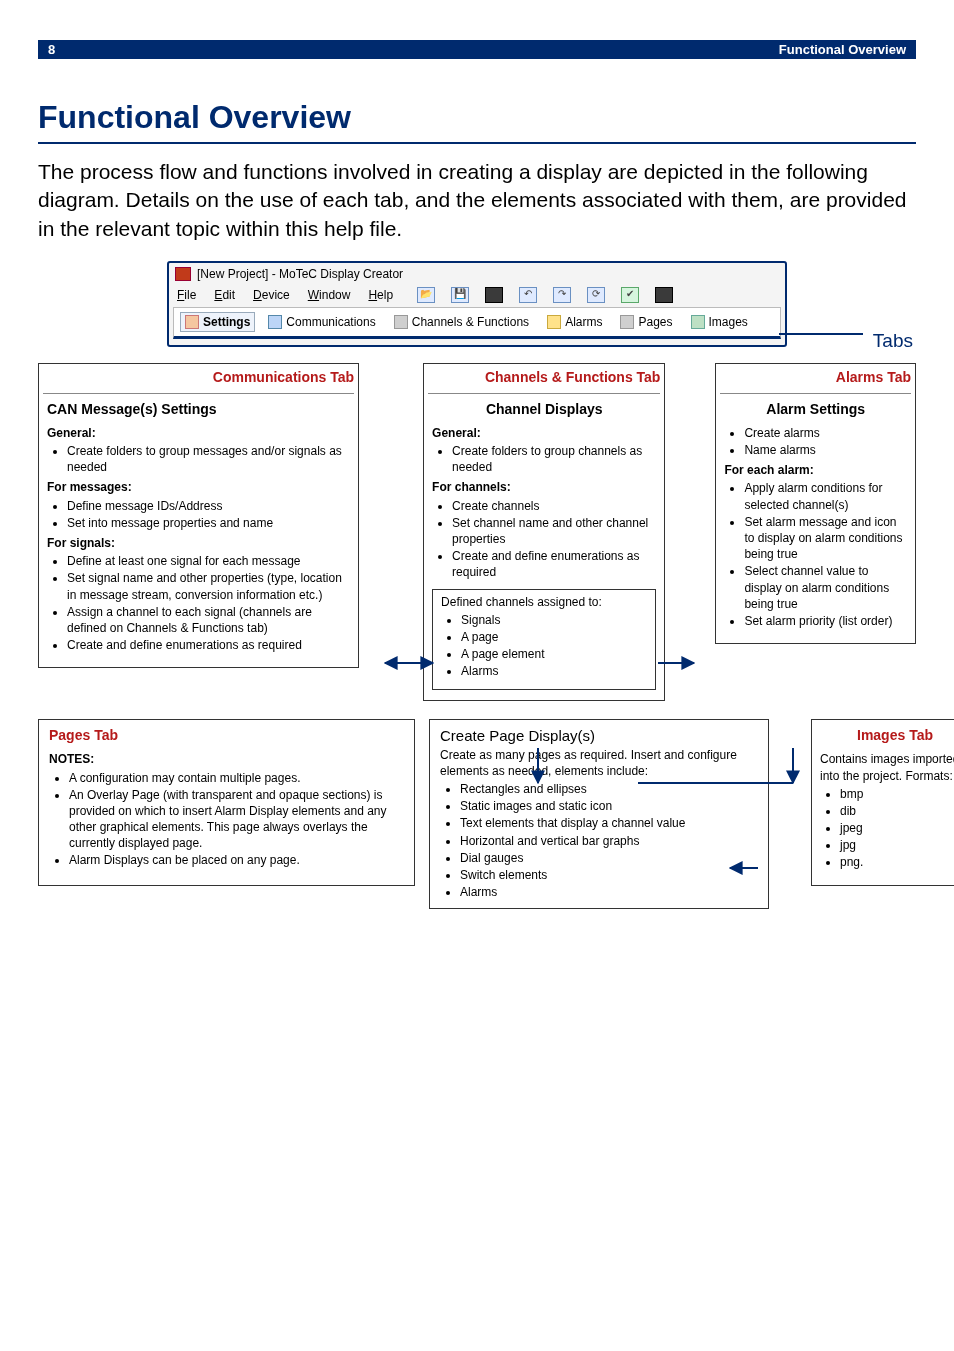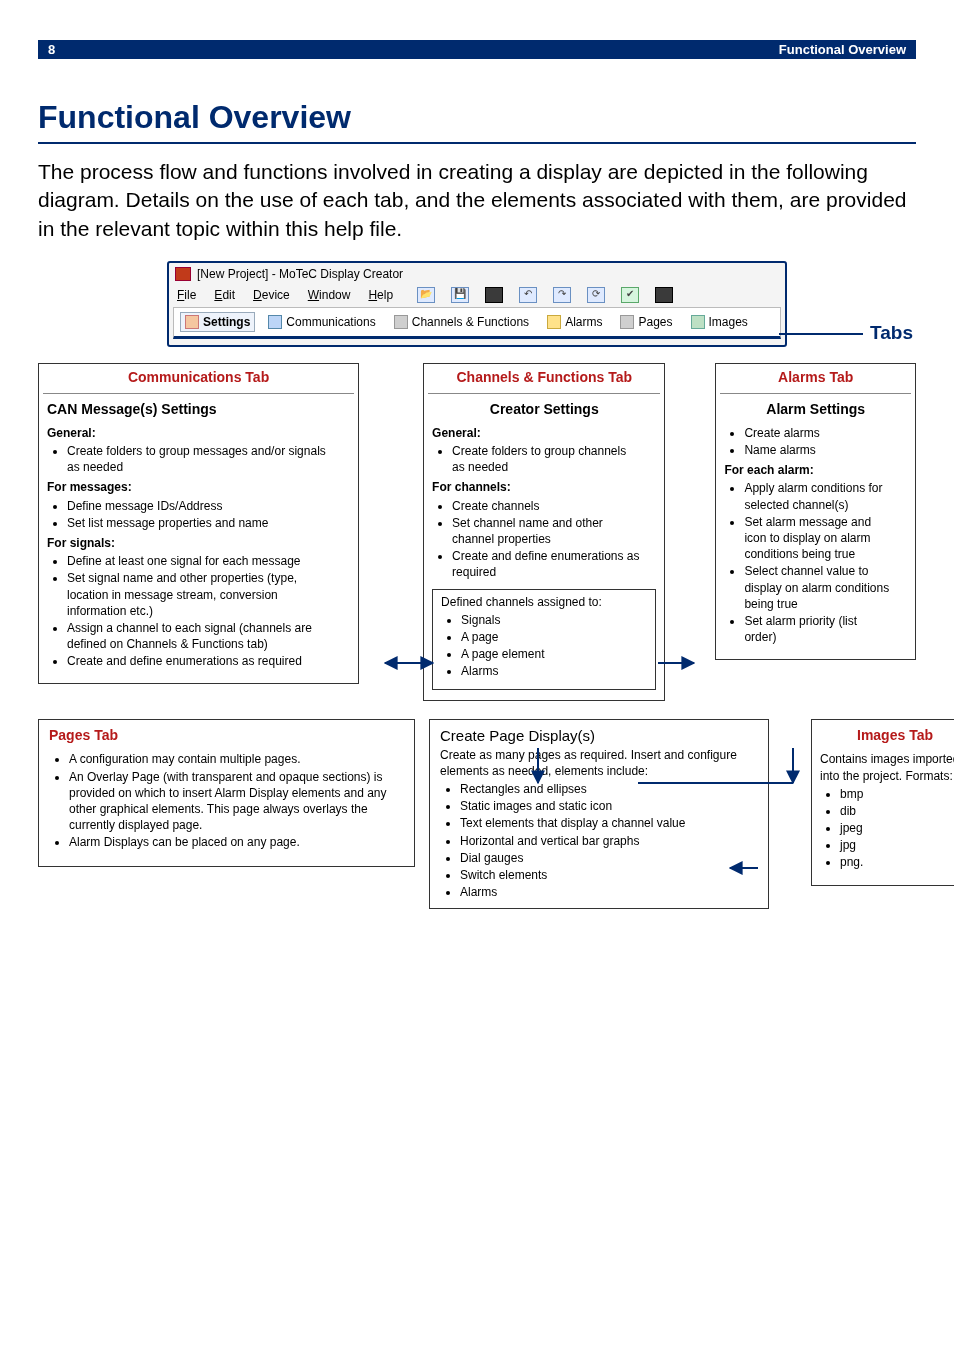--- a/index.html
+++ b/index.html
@@ -21,31 +21,31 @@
   .tic.dark{background:#3a3a3a;border-color:#000;}
   .tabbar{background:#fff;margin:0 4px;border:1px solid #bbb;padding:4px 6px;display:flex;gap:8px;font-size:12px;align-items:center;border-bottom:3px solid #002a6e;}
   .tabitem{display:flex;align-items:center;gap:4px;padding:2px 4px;border:1px solid transparent;}
   .tabitem.sel{font-weight:bold;border:1px solid #9ab;background:#eef3fb;}
   .ti-ico{width:12px;height:12px;background:#ddd;border:1px solid #999;}
   .ti-ico.red{background:#f5c6a0;border-color:#c77;}
   .ti-ico.blue{background:#bcd5f7;border-color:#58a;}
   .ti-ico.grey{background:#cfcfcf;}
   .ti-ico.yellow{background:#ffe28a;border-color:#caa93d;}
   .ti-ico.pic{background:#bde0c4;border-color:#6a9;}
-  .tabs-label{position:absolute;right:-126px;top:61px;color:#002a6e;font-size:19px;font-weight:bold;}
+  .tabs-label{position:absolute;right:-126px;top:69px;color:#002a6e;font-size:19px;font-weight:normal;}
   .tabs-line{position:absolute;right:-76px;top:72px;width:84px;height:2px;background:#002a6e;}
   
   .diagram{width:100%;position:relative;}
   .row1{display:flex;gap:12px;align-items:flex-start;}
   .box{border:1px solid #333;padding:6px 8px 10px 8px;box-sizing:border-box;}
-  .box .hdr{color:#b51a1a;text-align:center;font-weight:bold;font-size:14px;border-bottom:1px solid #888;padding-bottom:6px;margin:-2px -4px 6px -4px;}
+  .box .hdr{color:#b51a1a;text-align:right;font-weight:bold;font-size:14px;border-bottom:1px solid #888;padding-bottom:6px;margin:-2px -4px 6px -4px;}
   .box .sub{font-weight:bold;font-size:14px;margin:4px 0 6px 0;}
   .box .sub.center{text-align:center;}
   .smalltxt{font-size:12px;line-height:1.35;}
-  .smalltxt ul{margin:2px 16px 4px 0;padding-left:20px;}
+  .smalltxt ul{margin:2px 0 4px 0;padding-left:20px;}
   .smalltxt li{margin:1px 0;}
   .strong{font-weight:bold;}
   .commbox{width:345px;}
   .chanbox{width:260px;}
   .alarmbox{width:215px;}
   
   .inner{border:1px solid #333;margin-top:8px;padding:4px 8px 6px 8px;}
   
   .row2{display:flex;gap:14px;align-items:flex-start;margin-top:18px;}
   .pagesbox{flex:0 0 355px;border:1px solid #333;padding:6px 10px 12px 10px;}
@@ -147,36 +147,36 @@
       <div class="box commbox smalltxt">
         <div class="hdr">Communications Tab</div>
         <div class="sub">CAN Message(s) Settings</div>
         <span class="strong">General:</span>
         <ul>
             <li>Create folders to group messages and/or signals as needed</li>
           </ul>
         <span class="strong">For messages:</span>
         <ul>
           <li>Define message IDs/Address</li>
-          <li>Set list message properties and name</li>
+          <li>Set into message properties and name</li>
         </ul>
         <span class="strong">For signals:</span>
         <ul>
           <li>Define at least one signal for each message</li>
           <li>Set signal name and other properties (type, location in message stream, conversion information etc.)</li>
           <li>Assign a channel to each signal (channels are defined on Channels &amp; Functions tab)</li>
           <li>Create and define enumerations as required</li>
         </ul>
       </div>
 
       <div style="width:40px;flex:none;"></div>
 
       <div class="box chanbox smalltxt">
         <div class="hdr">Channels &amp; Functions Tab</div>
-        <div class="sub center">Creator Settings</div>
+        <div class="sub center">Channel Displays</div>
         <span class="strong">General:</span>
         <ul>
             <li>Create folders to group channels as needed</li>
           </ul>
         <span class="strong">For channels:</span>
         <ul>
           <li>Create channels</li>
           <li>Set channel name and other channel properties</li>
           <li>Create and define enumerations as required</li>
         </ul>
@@ -207,20 +207,21 @@
           <li>Select channel value to display on alarm conditions being true</li>
           <li>Set alarm priority (list order)</li>
         </ul>
       </div>
     </div>
 
     <div class="row2">
 
       <div class="pagesbox smalltxt">
         <div style="color:#b51a1a;font-weight:bold;font-size:14px;margin-bottom:6px;">Pages Tab</div>
+        <div class="strong">NOTES:</div>
         <ul>
           <li>A configuration may contain multiple pages.</li>
           <li>An Overlay Page (with transparent and opaque sections) is provided on which to insert Alarm Display elements and any other graphical elements. This page always overlays the currently displayed page.</li>
           <li>Alarm Displays can be placed on any page.</li>
         </ul>
       </div>
 
       <div class="createbox smalltxt">
         <div class="sub center" style="font-size:15px;">Create Page Display(s)</div>
         <div>Create as many pages as required. Insert and configure elements as needed, elements include:</div>

